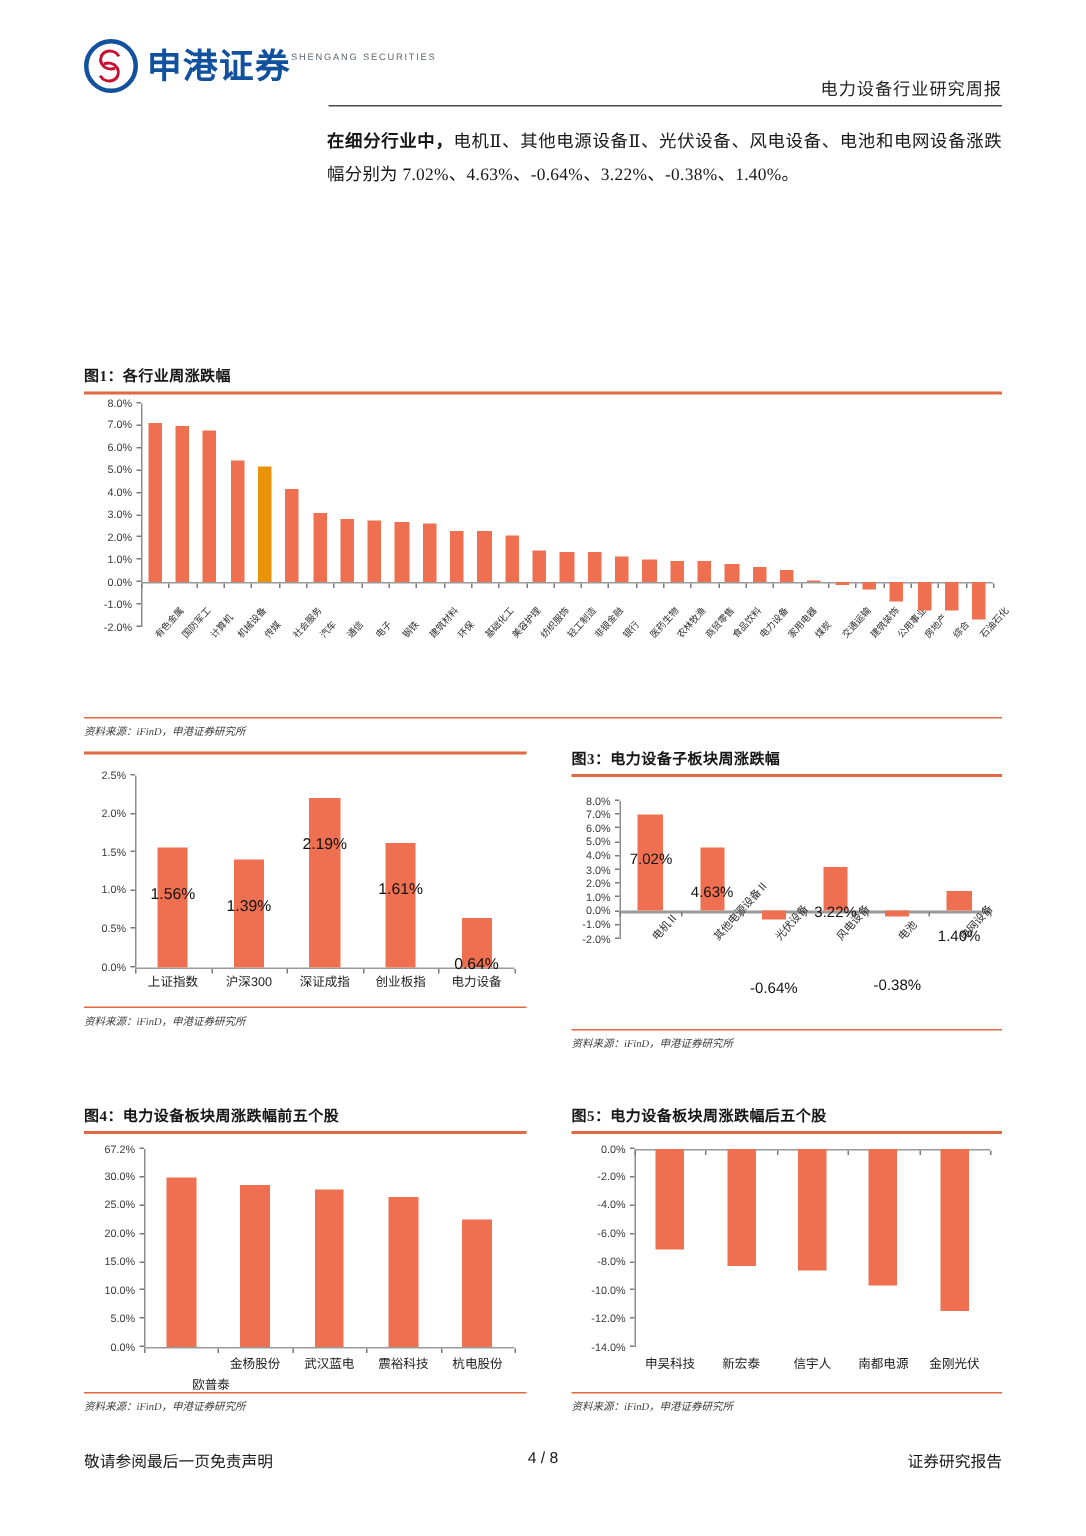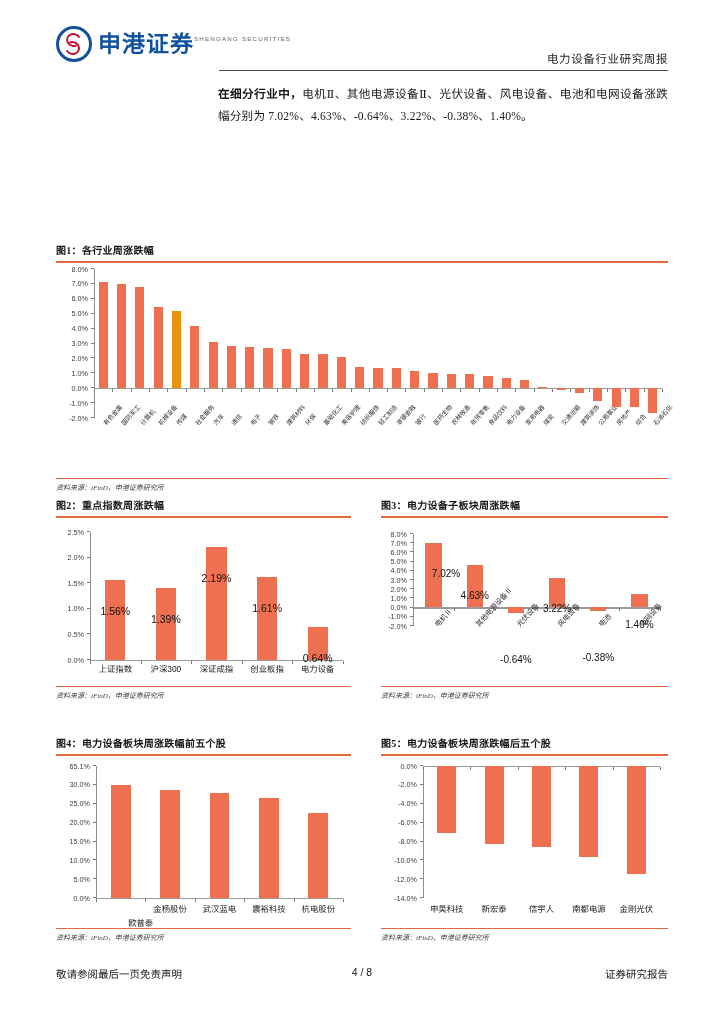--- a/index.html
+++ b/index.html
@@ -225,23 +225,20 @@
         <div class="bar" style="left:592.258064516129px;top:125.2px;width:9.161290322580646px;height:25.62800000000003px;"></div>
         <div class="tick" style="left:587.6774193548388px;top:126.2px;"></div>
         <div class="xlab-rot" style="left: 594.839px; top: 158px; font-size: 6.2px;">石油石化</div>
         <div class="tick" style="left:606px;top:126.2px;"></div>
       </div>
     <div class="fig-rule-bot"></div>
     <div class="fig-src">资料来源：iFinD，申港证券研究所</div>
   </div>
 
   <div class="fig" style="left:56px;top:497px;width:295px;">
-    <div class="fig-title">
-      <span class="num">图2：</span><span>重点指数周涨跌幅</span>
-    </div>
     <div class="fig-rule"></div>
     <div class="plot" id="plot2" style="height:168px;">
         <div class="yaxis-lab" style="left:0;width:28px;top:14px;">2.5%</div>
         <div class="tick" style="left:31px;top:13.5px;width:3px;height:1px;"></div>
         <div class="yaxis-lab" style="left:0;width:28px;top:39.6px;">2.0%</div>
         <div class="tick" style="left:31px;top:39.1px;width:3px;height:1px;"></div>
         <div class="yaxis-lab" style="left:0;width:28px;top:65.2px;">1.5%</div>
         <div class="tick" style="left:31px;top:64.7px;width:3px;height:1px;"></div>
         <div class="yaxis-lab" style="left:0;width:28px;top:90.8px;">1.0%</div>
         <div class="tick" style="left:31px;top:90.3px;width:3px;height:1px;"></div>
@@ -303,21 +300,21 @@
         <div class="tick" style="left:29px;top:89.1px;width:3px;height:1px;"></div>
         <div class="yaxis-lab" style="left:0;width:26px;top:98.8px;">-1.0%</div>
         <div class="tick" style="left:29px;top:98.3px;width:3px;height:1px;"></div>
         <div class="yaxis-lab" style="left:0;width:26px;top:108px;">-2.0%</div>
         <div class="tick" style="left:29px;top:107.5px;width:3px;height:1px;"></div>
         <div class="axis-line" style="left:32px;top:16px;width:1.3px;height:92px;background:#8e8e8e;"></div>
         <div class="axis-line" style="left:32px;top:89.6px;width:247px;height:1.5px;background:#9a9a9a;"></div>
         <div class="bar" style="left:44.349999999999994px;top:25.016000000000005px;width:16.466666666666665px;height:64.58399999999999px;"></div>
         <div class="tick" style="left:32px;top:90.6px;"></div>
         <div class="xlab-rot" style="left:50.58333333333333px;top:104px;font-size:7.2px;">电机Ⅱ</div>
-        <div class="dlab" style="left:65px;top:11.016000000000005px;font-size:10px;">7.02%</div>
+        <div class="dlab" style="left:53px;top:11.016000000000005px;font-size:10px;">7.02%</div>
         <div class="bar" style="left:85.51666666666667px;top:47.004000000000005px;width:16.466666666666665px;height:42.59599999999999px;"></div>
         <div class="tick" style="left:73.16666666666666px;top:90.6px;"></div>
         <div class="xlab-rot" style="left:91.75px;top:104px;font-size:7.2px;">其他电源设备Ⅱ</div>
         <div class="dlab" style="left:93.75px;top:33.004000000000005px;font-size:10px;">4.63%</div>
         <div class="bar" style="left:126.68333333333332px;top:89.6px;width:16.466666666666665px;height:5.888000000000019px;"></div>
         <div class="tick" style="left:114.33333333333333px;top:90.6px;"></div>
         <div class="xlab-rot" style="left:132.91666666666666px;top:104px;font-size:7.2px;">光伏设备</div>
         <div class="dlab" style="left:134.91666666666666px;top:97.48800000000001px;font-size:10px;">-0.64%</div>
         <div class="bar" style="left:167.85px;top:59.97599999999999px;width:16.466666666666665px;height:29.624000000000002px;"></div>
         <div class="tick" style="left:155.5px;top:90.6px;"></div>
@@ -336,21 +333,21 @@
     <div class="fig-rule-bot"></div>
     <div class="fig-src">资料来源：iFinD，申港证券研究所</div>
   </div>
 
   <div class="fig" style="left:56px;top:735px;width:295px;">
     <div class="fig-title">
       <span class="num">图4：</span><span>电力设备板块周涨跌幅前五个股</span>
     </div>
     <div class="fig-rule"></div>
     <div class="plot" id="plot4" style="height:172px;">
-        <div class="yaxis-lab" style="left:0;width:34px;top:10px;">65.1%</div>
+        <div class="yaxis-lab" style="left:0;width:34px;top:10px;">67.2%</div>
         <div class="tick" style="left:37px;top:9.5px;width:3px;height:1px;"></div>
         <div class="yaxis-lab" style="left:0;width:34px;top:28.857142857142858px;">30.0%</div>
         <div class="tick" style="left:37px;top:28.357142857142858px;width:3px;height:1px;"></div>
         <div class="yaxis-lab" style="left:0;width:34px;top:47.714285714285715px;">25.0%</div>
         <div class="tick" style="left:37px;top:47.214285714285715px;width:3px;height:1px;"></div>
         <div class="yaxis-lab" style="left:0;width:34px;top:66.57142857142857px;">20.0%</div>
         <div class="tick" style="left:37px;top:66.07142857142857px;width:3px;height:1px;"></div>
         <div class="yaxis-lab" style="left:0;width:34px;top:85.42857142857143px;">15.0%</div>
         <div class="tick" style="left:37px;top:84.92857142857143px;width:3px;height:1px;"></div>
         <div class="yaxis-lab" style="left:0;width:34px;top:104.28571428571429px;">10.0%</div>

